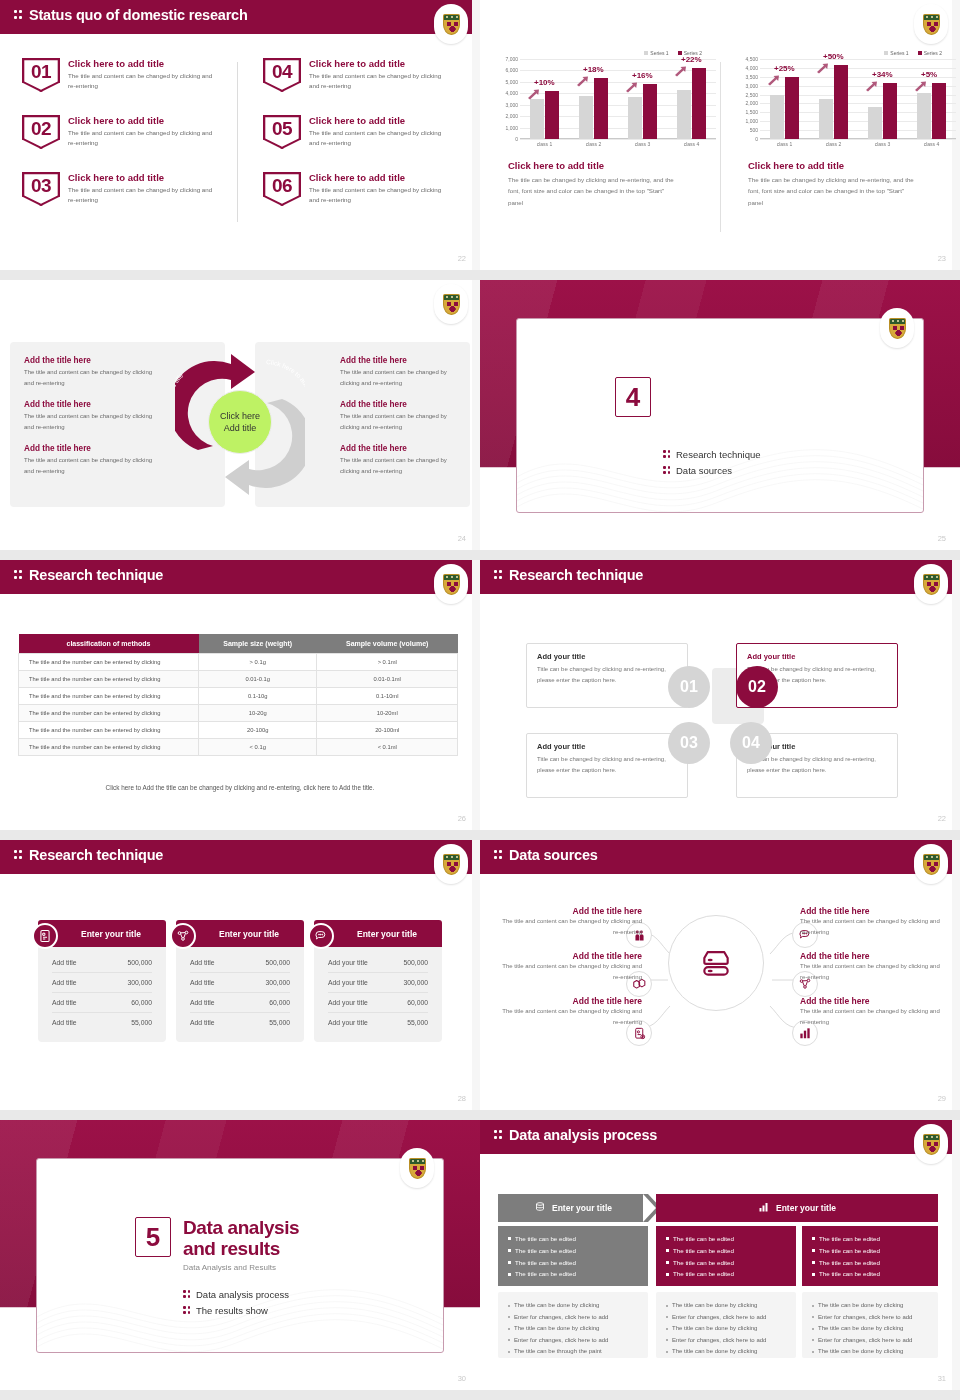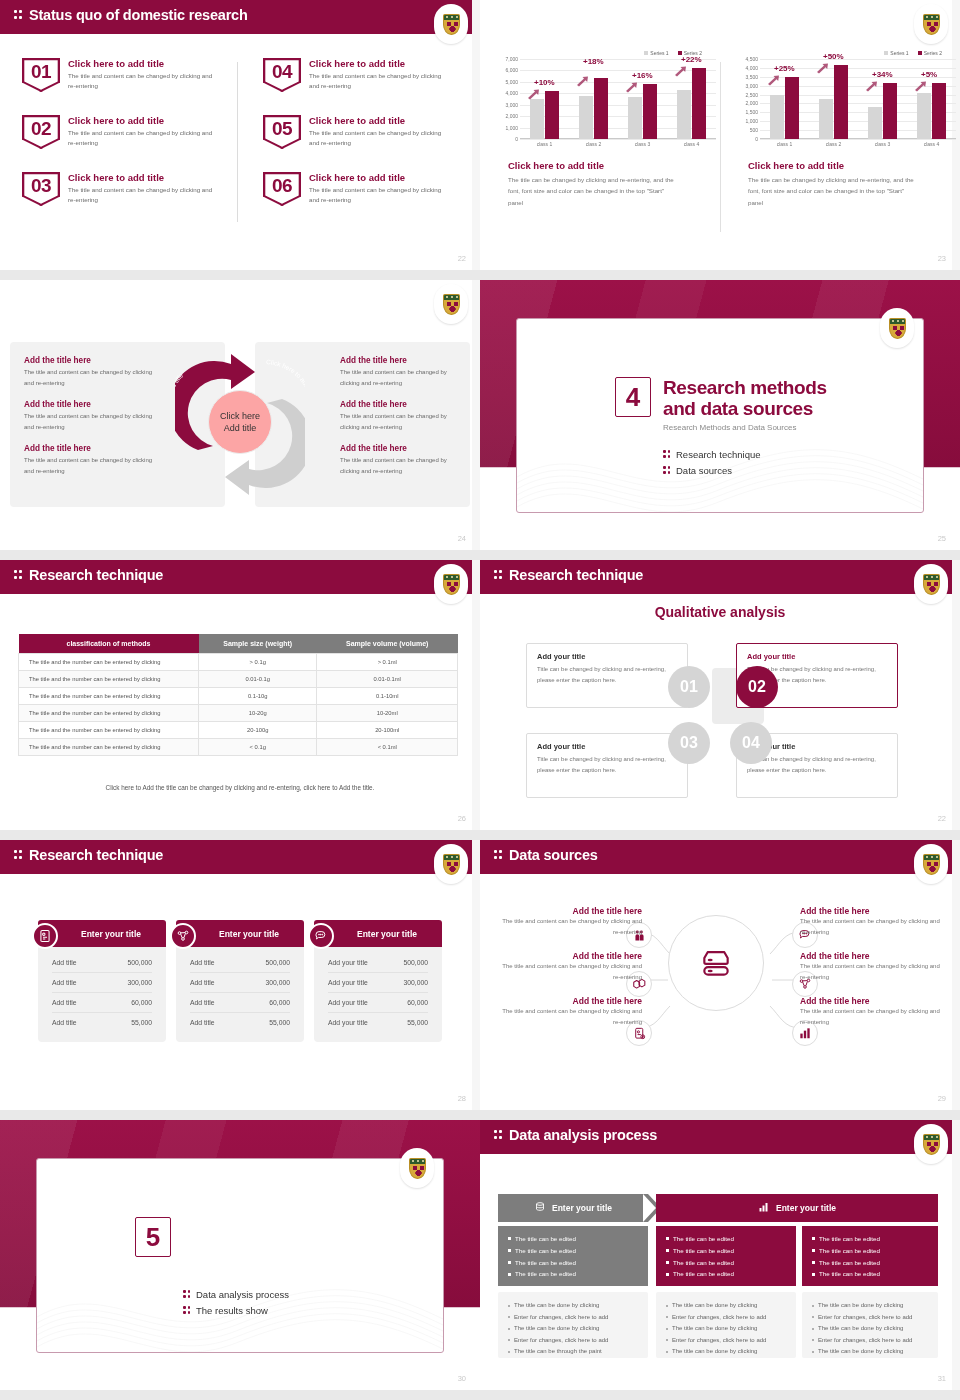--- a/index.html
+++ b/index.html
@@ -129,21 +129,21 @@
   
   .panel{position:absolute;top:62px;background:#f2f2f2;border-radius:4px;}
   .panel.l{left:10px;width:215px;height:165px;}
   .panel.r{left:255px;width:215px;height:165px;}
   .p-item{padding:0 14px;}
   .p-title{color:#8c0b3e;font-size:8.2px;font-weight:bold;margin-bottom:2px;}
   .p-desc{color:#6b6b6b;font-size:6px;line-height:1.75;}
   .cyclewrap{position:absolute;left:175px;top:62px;width:130px;height:165px;}
   .cyc-center{
     position:absolute;left:33px;top:48px;width:64px;height:64px;border-radius:50%;
-    background:#fca5a5;border:1px solid #ececec;
+    background:#bef264;border:1px solid #ececec;
     display:flex;flex-direction:column;align-items:center;justify-content:center;
     font-size:9px;color:#333;line-height:1.35;text-align:center;
   }
 
   
   .sec{background:#8c0b3e;position:relative;overflow:hidden;}
   .sec .bgtex{
     position:absolute;inset:0;
     background:
       linear-gradient(105deg,rgba(255,255,255,.07) 0 14%,transparent 14% 30%,rgba(255,255,255,.05) 30% 41%,transparent 41% 62%,rgba(255,255,255,.06) 62% 74%,transparent 74%),
@@ -390,21 +390,21 @@
                   <path d="M1 9 L8 2.5 L6.5 1 L12 0.6 L11.2 6 L9.6 4.3 L3 10.5 Z" fill="#8c0b3e" opacity=".8"></path>
                 </svg></span>
               <span class="pct" style="left:4px;bottom:52px">+10%</span>
             </div>
             <div class="bgroup">
               <div class="bar s1" style="height:43px"></div>
               <div class="bar s2" style="height:61px"></div>
               <span class="arrow-ic" style="left:-3px;bottom:55px"><svg width="13" height="11" viewBox="0 0 13 11">
                   <path d="M1 9 L8 2.5 L6.5 1 L12 0.6 L11.2 6 L9.6 4.3 L3 10.5 Z" fill="#8c0b3e" opacity=".8"></path>
                 </svg></span>
-              <span class="pct" style="left:4px;bottom:73px">+18%</span>
+              <span class="pct" style="left:4px;bottom:65px">+18%</span>
             </div>
             <div class="bgroup">
               <div class="bar s1" style="height:42px"></div>
               <div class="bar s2" style="height:55px"></div>
               <span class="arrow-ic" style="left:-3px;bottom:49px"><svg width="13" height="11" viewBox="0 0 13 11">
                   <path d="M1 9 L8 2.5 L6.5 1 L12 0.6 L11.2 6 L9.6 4.3 L3 10.5 Z" fill="#8c0b3e" opacity=".8"></path>
                 </svg></span>
               <span class="pct" style="left:4px;bottom:59px">+16%</span>
             </div>
             <div class="bgroup">
@@ -587,27 +587,20 @@
           <path d="M0 60 C 70 20, 120 88, 200 56 S 330 24, 408 62"></path>
           <path d="M0 66 C 70 26, 120 94, 200 62 S 330 30, 408 68"></path>
           <path d="M0 72 C 70 32, 120 100, 200 68 S 330 36, 408 74"></path>
           <path d="M0 78 C 70 38, 120 106, 200 74 S 330 42, 408 80"></path>
           <path d="M0 84 C 70 44, 120 112, 200 80 S 330 48, 408 86"></path>
           <path d="M0 90 C 70 50, 120 118, 200 86 S 330 54, 408 92"></path>
         </g>
       </svg>
       <div class="sec-body">
         <div class="sec-num">4</div>
-        <div>
-          <div class="sec-h">
-            <div>Research methods</div>
-            <div>and data sources</div>
-          </div>
-          <div class="sec-sub">Research Methods and Data Sources</div>
-        </div>
       </div>
       <div class="sec-list">
         <div class="sec-li">
           <span class="dots-d">
               <i></i>
               <i></i>
               <i></i>
               <i></i>
             </span>
           <span>Research technique</span>
@@ -722,21 +715,20 @@
       <div class="shield">
           <div class="bar">
             <b></b>
             <b></b>
             <b></b>
           </div>
           <div class="crest"></div>
         </div>
     </div>
     <div class="edge"></div>
-    <div class="sec-title">Qualitative analysis</div>
 
     <div class="qback"></div>
 
     <div class="qbox" style="left:46px;top:83px;width:162px;height:65px">
       <div class="q-t">Add your title</div>
       <div class="q-d">Title can be changed by clicking and re-entering, please enter the caption here.</div>
     </div>
     <div class="qbox active" style="left:256px;top:83px;width:162px;height:65px">
       <div class="q-t">Add your title</div>
       <div class="q-d">Title can be changed by clicking and re-entering, please enter the caption here.</div>
@@ -1017,20 +1009,27 @@
           <path d="M0 60 C 70 20, 120 88, 200 56 S 330 24, 408 62"></path>
           <path d="M0 66 C 70 26, 120 94, 200 62 S 330 30, 408 68"></path>
           <path d="M0 72 C 70 32, 120 100, 200 68 S 330 36, 408 74"></path>
           <path d="M0 78 C 70 38, 120 106, 200 74 S 330 42, 408 80"></path>
           <path d="M0 84 C 70 44, 120 112, 200 80 S 330 48, 408 86"></path>
           <path d="M0 90 C 70 50, 120 118, 200 86 S 330 54, 408 92"></path>
         </g>
       </svg>
       <div class="sec-body">
         <div class="sec-num">5</div>
+        <div>
+          <div class="sec-h">
+            <div>Data analysis</div>
+            <div>and results</div>
+          </div>
+          <div class="sec-sub">Data Analysis and Results</div>
+        </div>
       </div>
       <div class="sec-list">
         <div class="sec-li">
           <span class="dots-d">
               <i></i>
               <i></i>
               <i></i>
               <i></i>
             </span>
           <span>Data analysis process</span>

